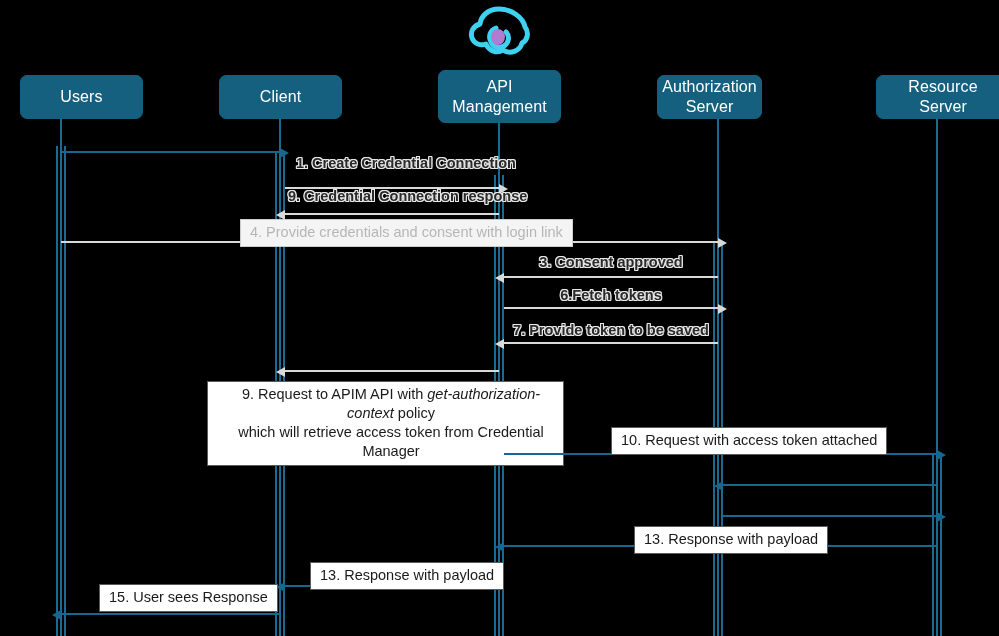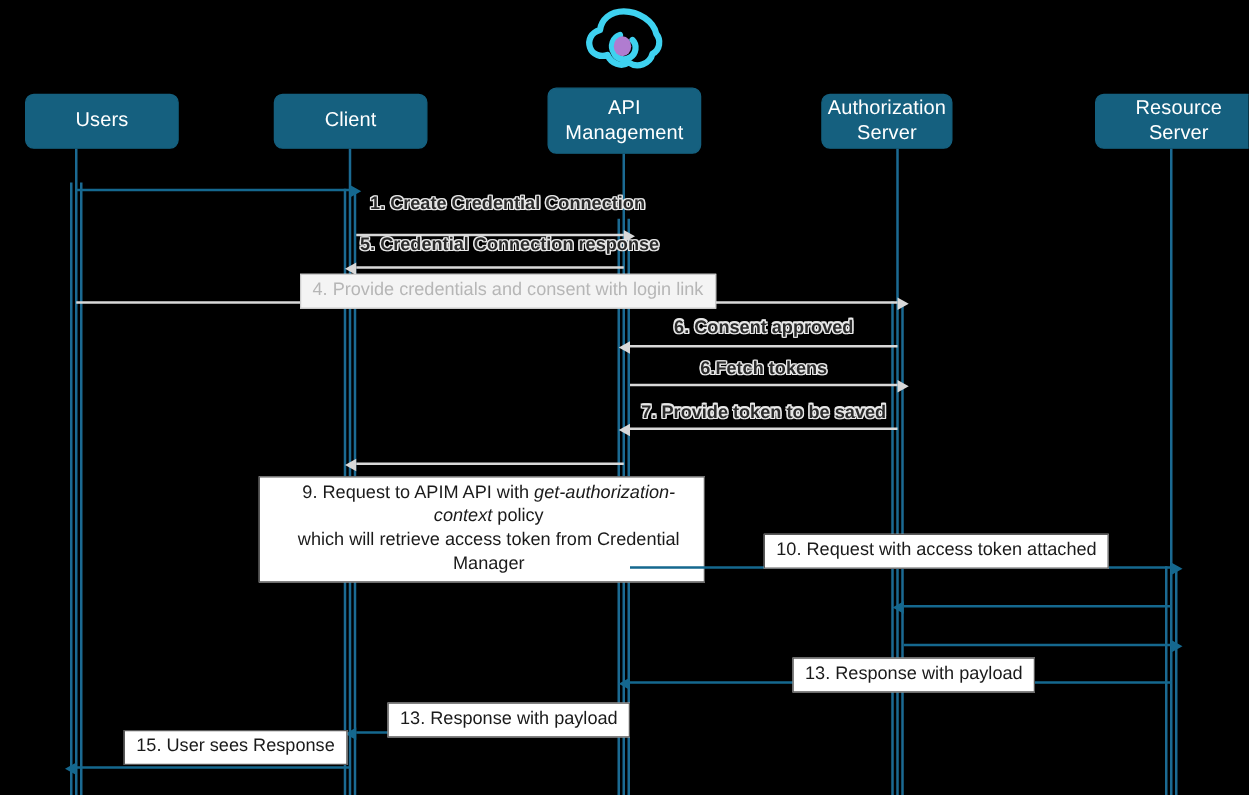--- a/index.html
+++ b/index.html
@@ -164,31 +164,31 @@
   </div>
 
   <div class="msg dim" style="left:285px; top:187px; width:214px;">
     <span class="arrowhead dim right"></span>
   </div>
   <div class="label ghost" style="left:296px; top:154px; width:190px;">1. Create Credential Connection</div>
 
   <div class="msg dim" style="left:285px; top:213px; width:214px;">
     <span class="arrowhead dim left"></span>
   </div>
-  <div class="label ghost" style="left:288px; top:187px; width:208px;">5. Credential Connection response</div>
+  <div class="label ghost" style="left:288px; top:187px; width:208px;">9. Credential Connection response</div>
 
   <div class="msg dim" style="left:61px; top:241px; width:657px;">
     <span class="arrowhead dim right"></span>
   </div>
   <div class="label faded" style="left:240px; top:219px;">4. Provide credentials and consent with  login link</div>
 
   <div class="msg dim" style="left:504px; top:276px; width:214px;">
     <span class="arrowhead dim left"></span>
   </div>
-  <div class="label ghost" style="left:508px; top:253px; width:206px;">6. Consent approved</div>
+  <div class="label ghost" style="left:508px; top:253px; width:206px;">3. Consent approved</div>
 
   <div class="msg dim" style="left:504px; top:307px; width:214px;">
     <span class="arrowhead dim right"></span>
   </div>
   <div class="label ghost" style="left:508px; top:286px; width:206px;">6.Fetch tokens</div>
 
   <div class="msg dim" style="left:504px; top:342px; width:214px;">
     <span class="arrowhead dim left"></span>
   </div>
   <div class="label ghost" style="left:508px; top:321px; width:206px;">7. Provide token to be saved</div>

